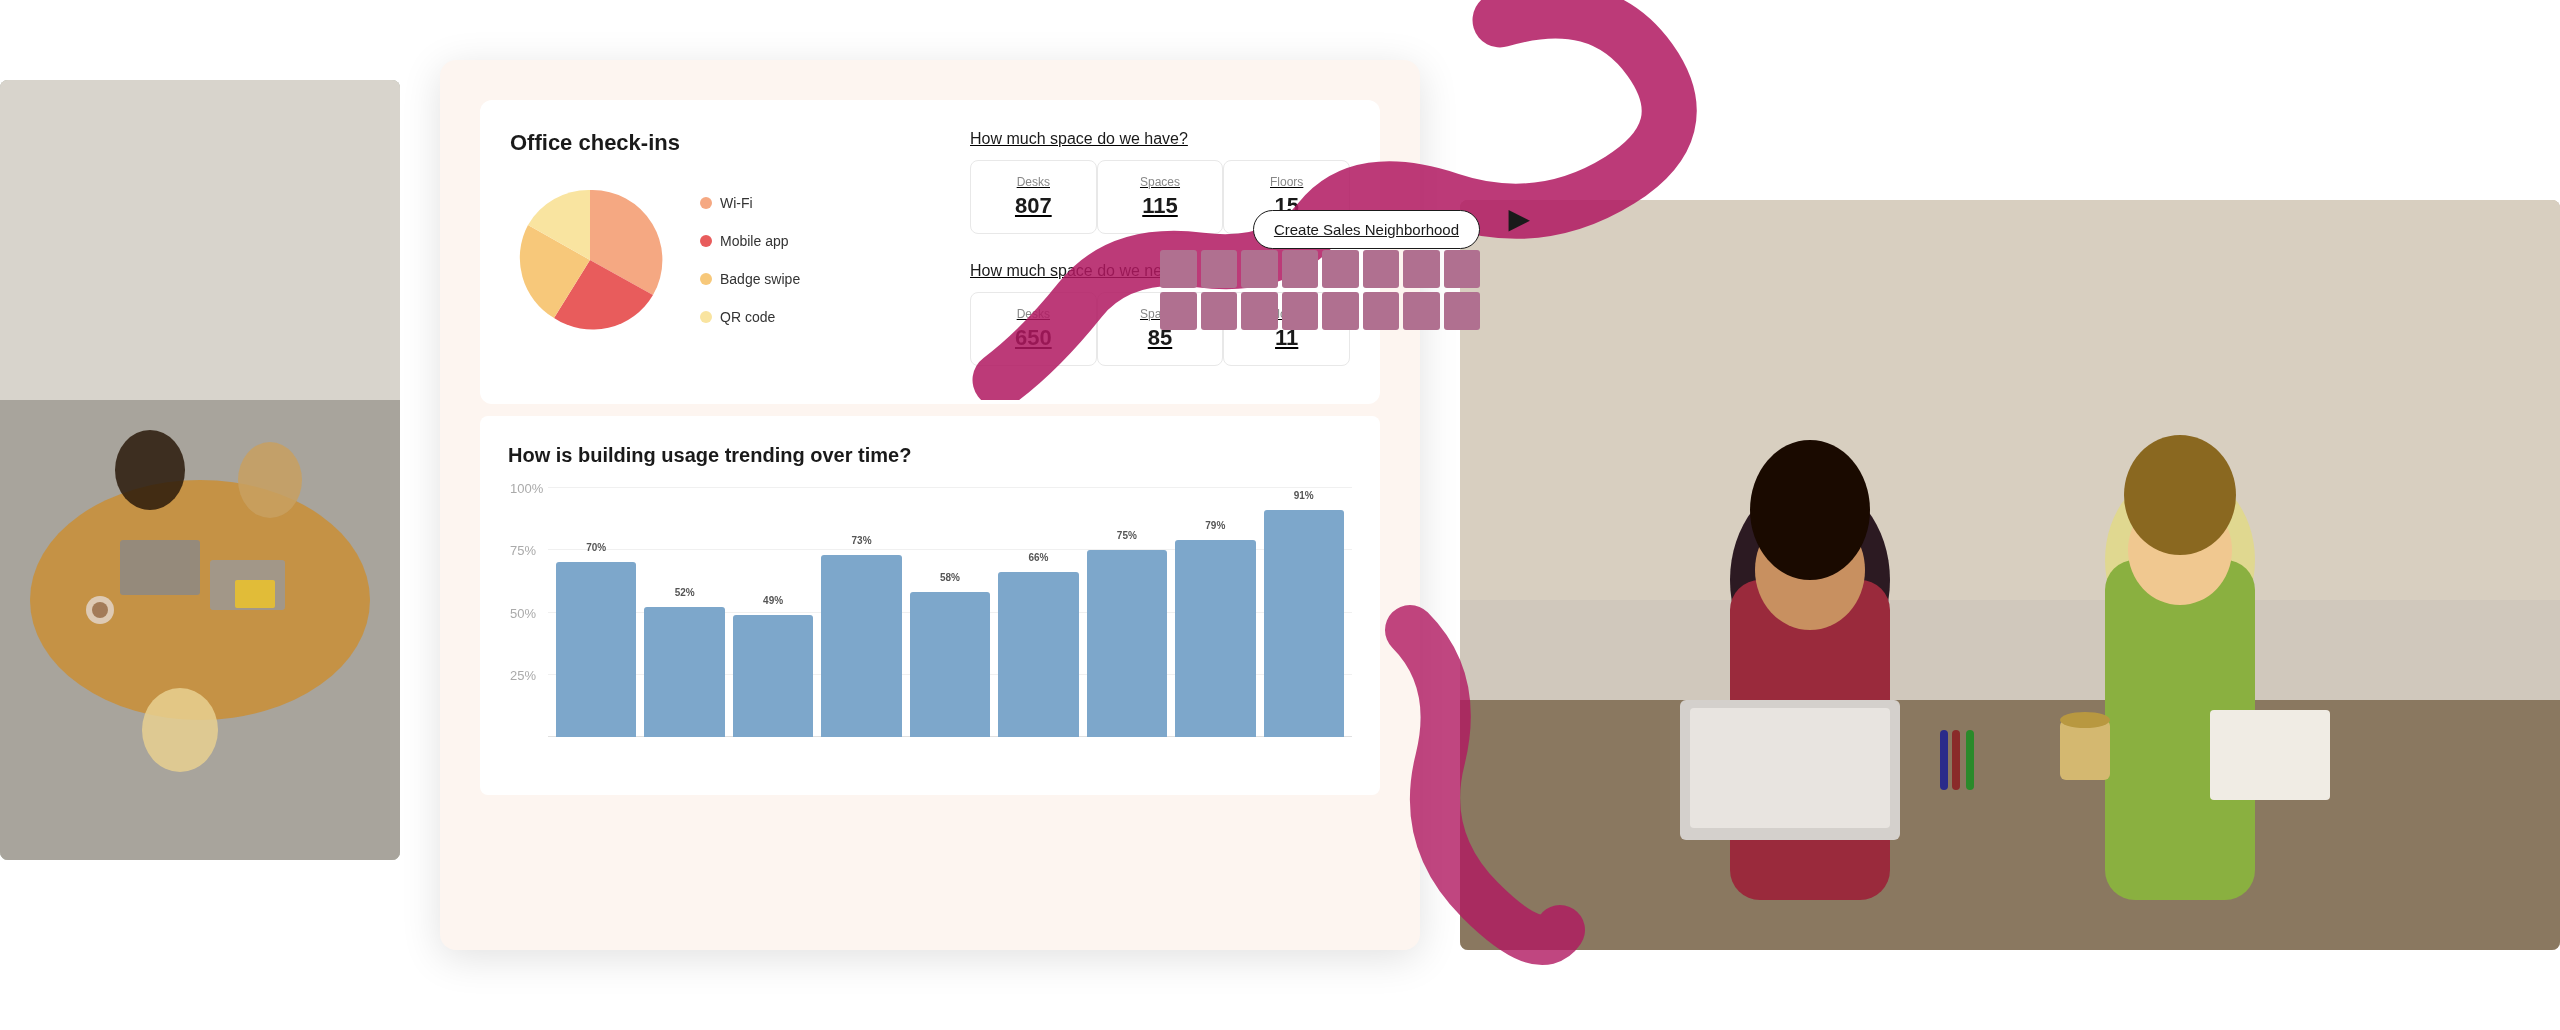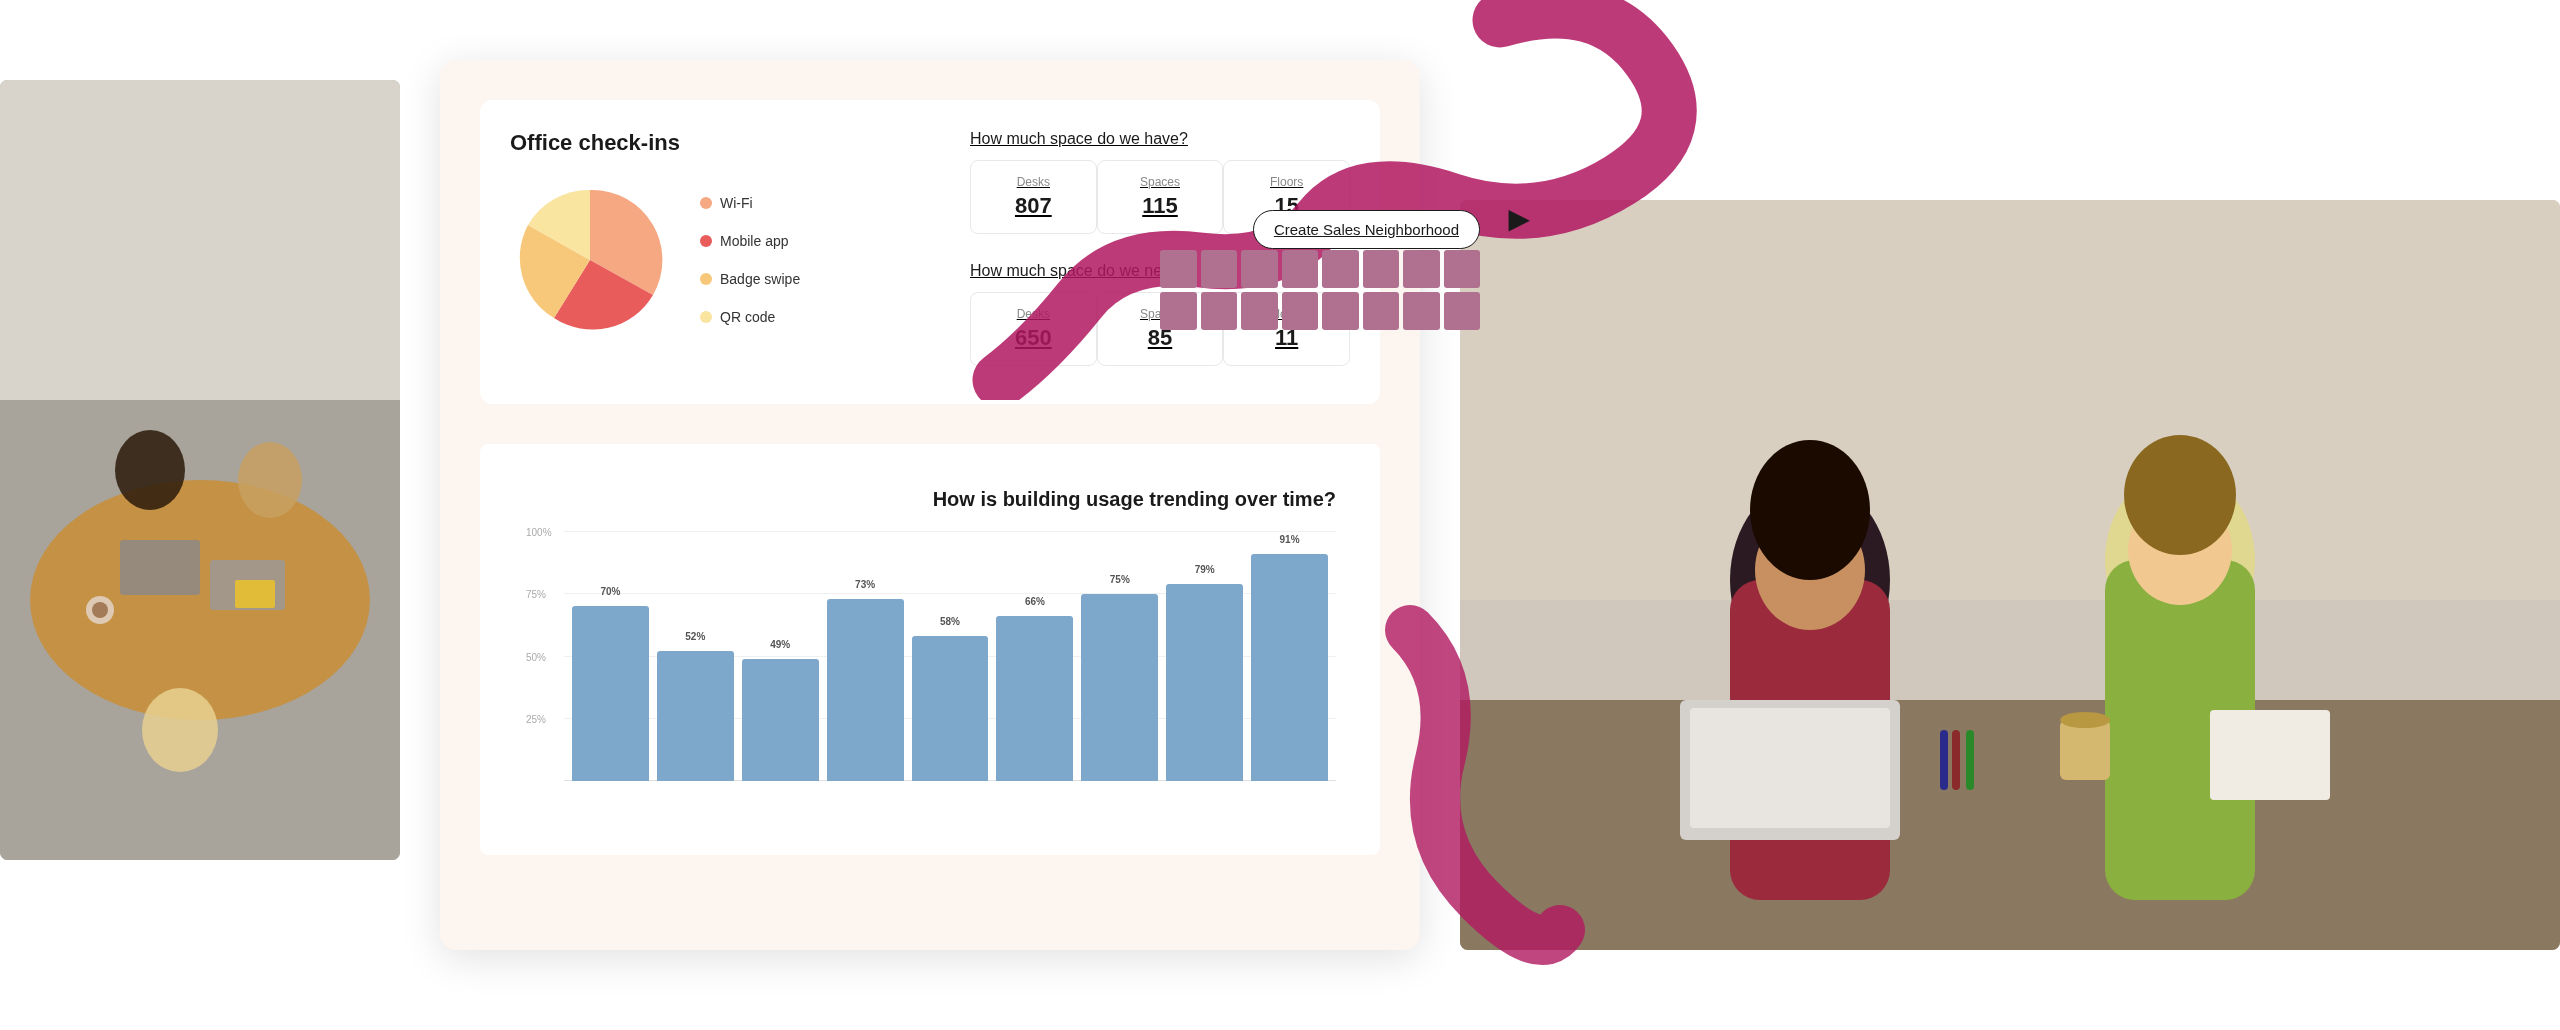--- a/index.html
+++ b/index.html
@@ -46,21 +46,21 @@
       box-shadow: 0 8px 40px rgba(0,0,0,0.12);
       padding: 40px;
       z-index: 5;
     }
 
     
     .checkins-section {
       background: #fff;
       border-radius: 12px;
       padding: 30px;
-      margin-bottom: 40px;
+      margin-bottom: 12px;
       display: flex;
       gap: 40px;
     }
 
     .checkins-left {
       flex: 1;
     }
 
     .section-title {
       font-size: 22px;
@@ -144,22 +144,21 @@
 
     .metrics-group {
       margin-bottom: 8px;
       text-decoration: underline;
     }
 
     
     .bar-section {
       background: #fff;
       border-radius: 8px;
-      padding: 44px;
-      text-align: right;
+      padding: 28px;
     }
 
     .bar-chart-title {
       font-size: 20px;
       font-weight: 600;
       color: #1a1a1a;
       margin-bottom: 20px;
     }
 
     .bar-chart-area {
@@ -182,21 +181,21 @@
       right: 0;
       border-top: 1px solid #f0f0f0;
       font-size: 11px;
       color: #aaa;
     }
 
     .grid-label {
       position: absolute;
       left: -38px;
       transform: translateY(-50%);
-      font-size: 10px;
+      font-size: 13px;
       color: #aaa;
       white-space: nowrap;
     }
 
     .bars-container {
       position: absolute;
       top: 0;
       left: 40px;
       right: 0;
       bottom: 30px;

